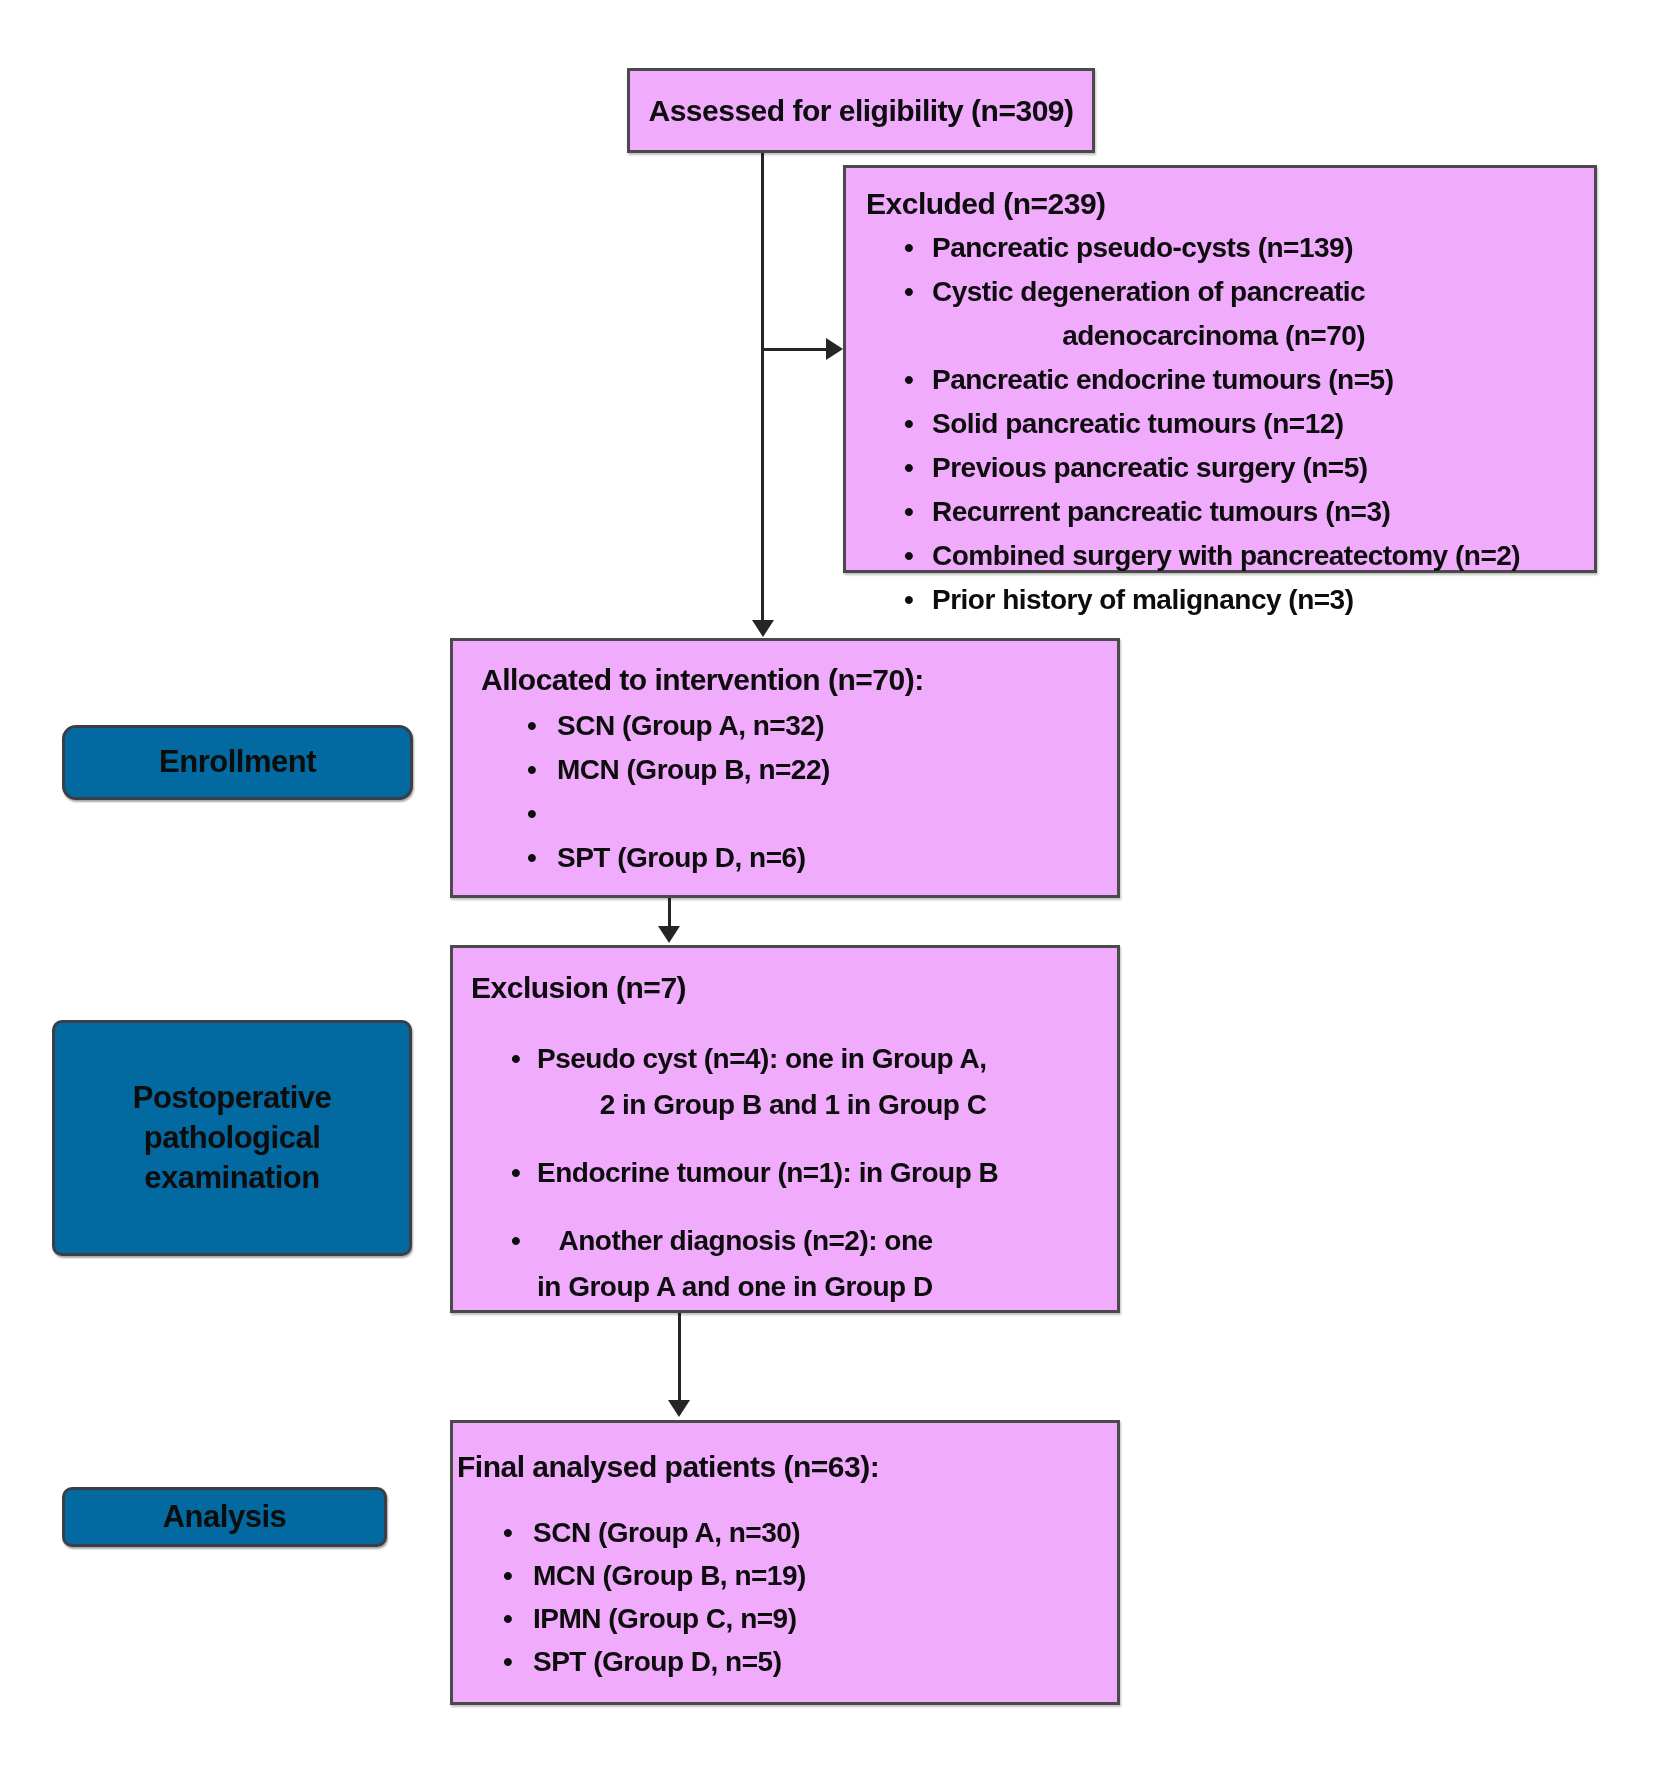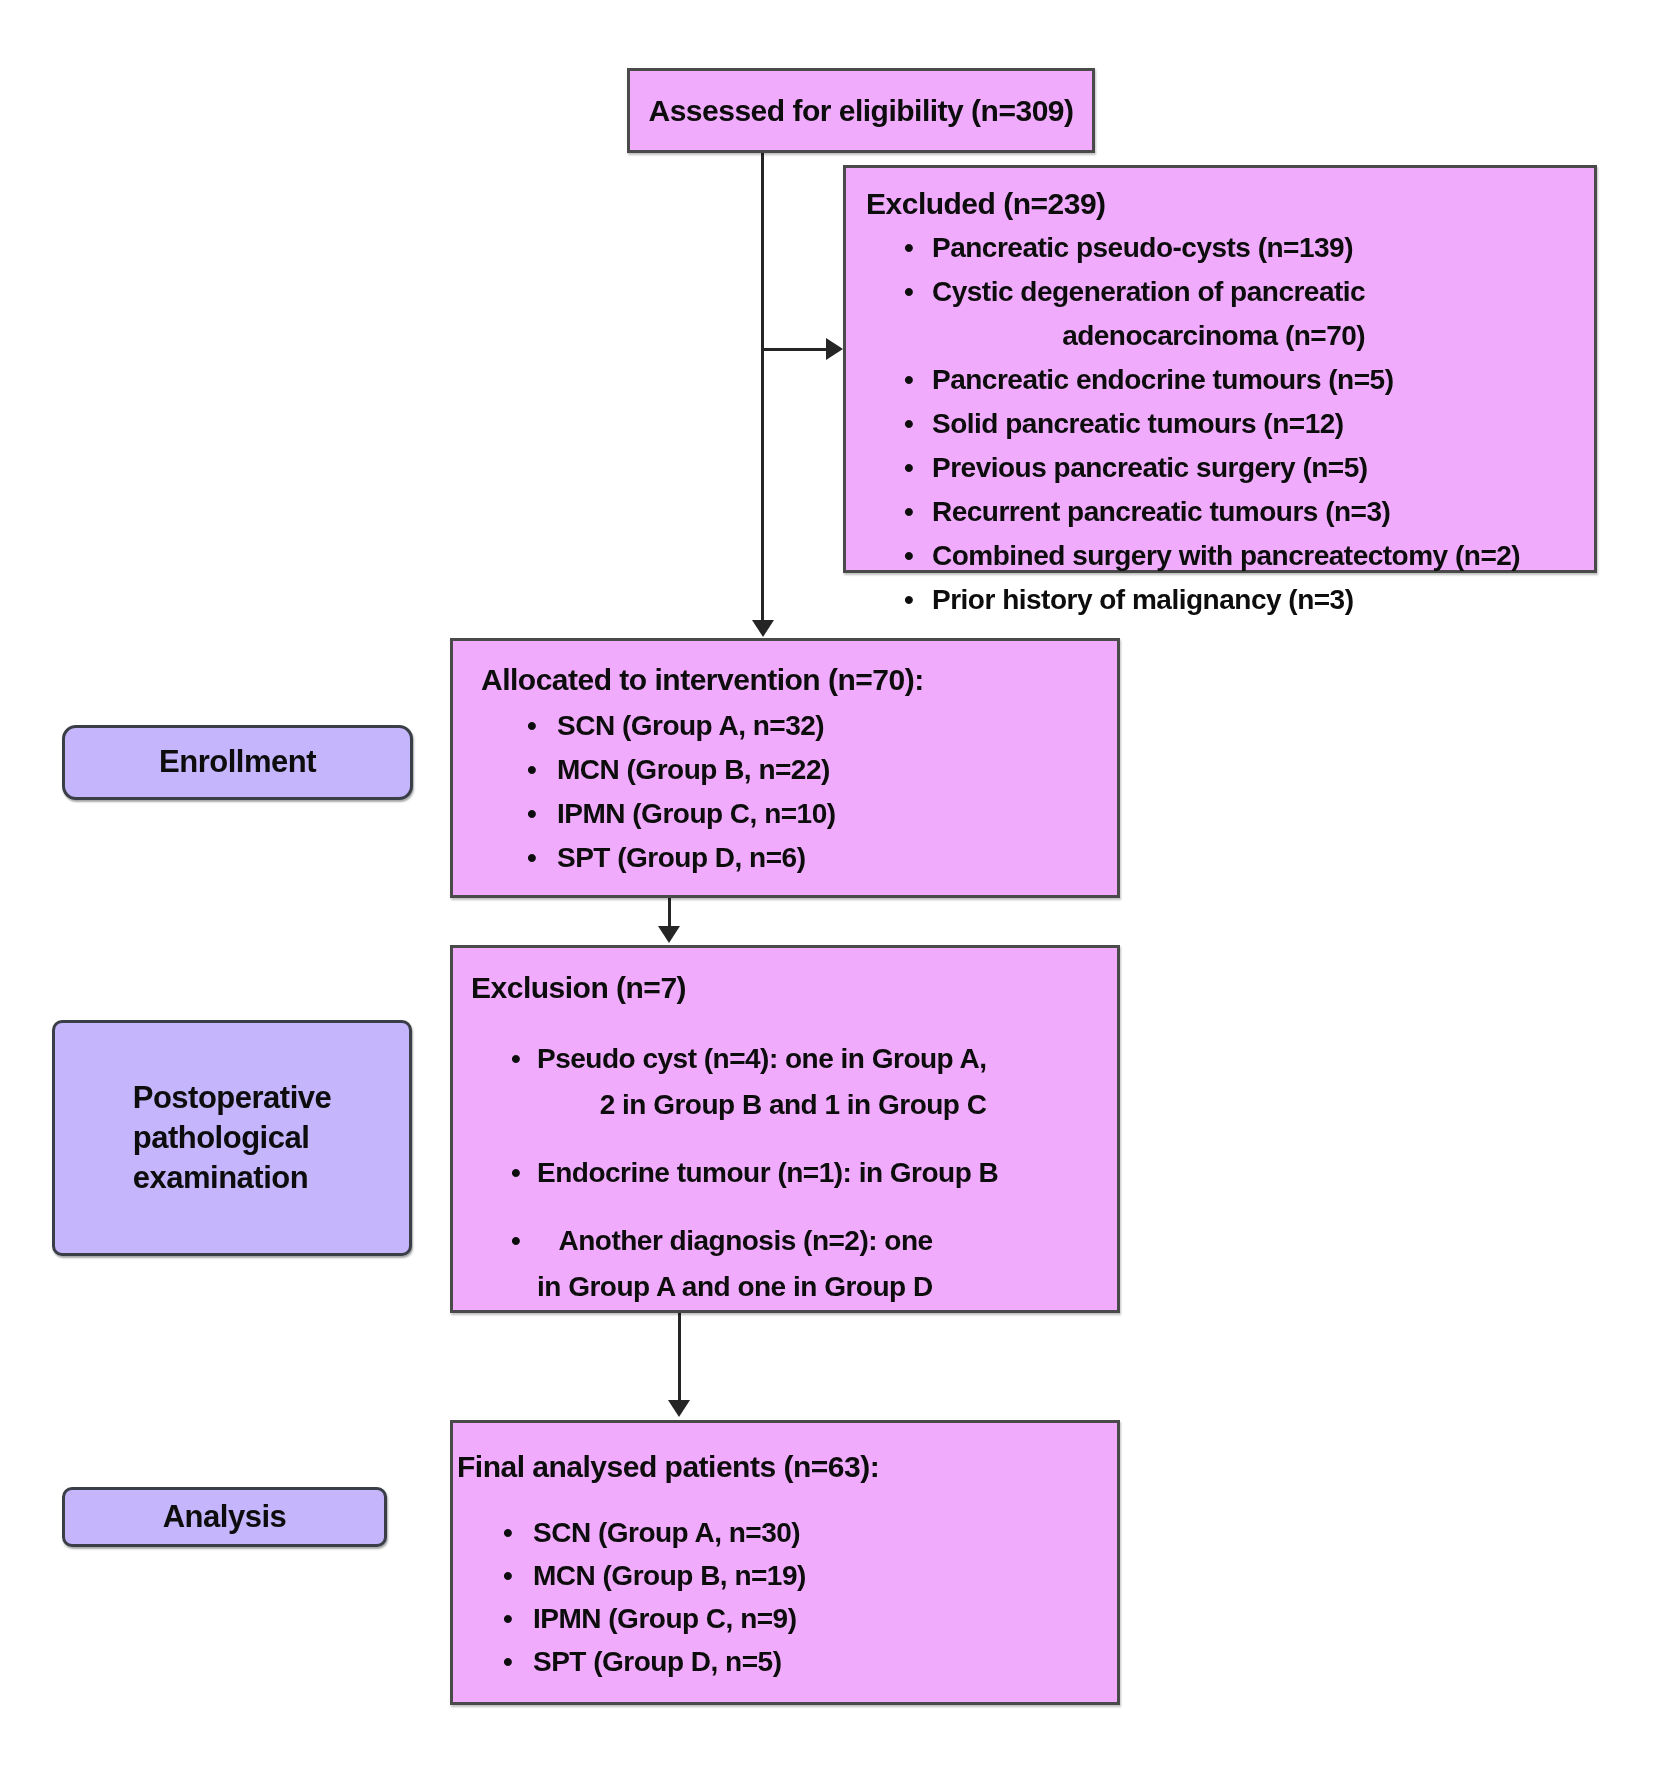--- a/index.html
+++ b/index.html
@@ -14,26 +14,26 @@
   }
   .box{
     position:absolute;
     background:#f0abfc;
     border:3px solid #4a4a4a;
     box-shadow:1px 2px 2px rgba(0,0,0,0.25);
     box-sizing:border-box;
   }
   .stage{
     position:absolute;
-    background:#c4b5fd;
+    background:#0369a1;
     border:3px solid #3a3f47;
     box-shadow:1px 2px 2px rgba(0,0,0,0.35);
     box-sizing:border-box;
     display:flex;align-items:center;justify-content:center;
-    text-align:left;
+    text-align:center;
     font-size:31px;
     white-space:pre-line;
     line-height:1.3;
   }
   .box-title{
     font-size:30px;
     line-height:44px;
   }
   .center-title{
     display:flex;align-items:center;justify-content:center;
@@ -147,21 +147,20 @@
       <div class="li">
           <span class="blt">•</span>
           <span class="litxt">SCN (Group A, n=32)</span>
         </div>
       <div class="li">
           <span class="blt">•</span>
           <span class="litxt">MCN (Group B, n=22)</span>
         </div>
       <div class="li">
           <span class="blt">•</span>
-          <span class="litxt">IPMN (Group C, n=10)</span>
         </div>
       <div class="li">
           <span class="blt">•</span>
           <span class="litxt">SPT (Group D, n=6)</span>
         </div>
     </div>
   </div>
 
   <div class="stage" style="left:62px;top:725px;width:351px;height:75px;border-radius:14px;">
     <span>Enrollment</span>

